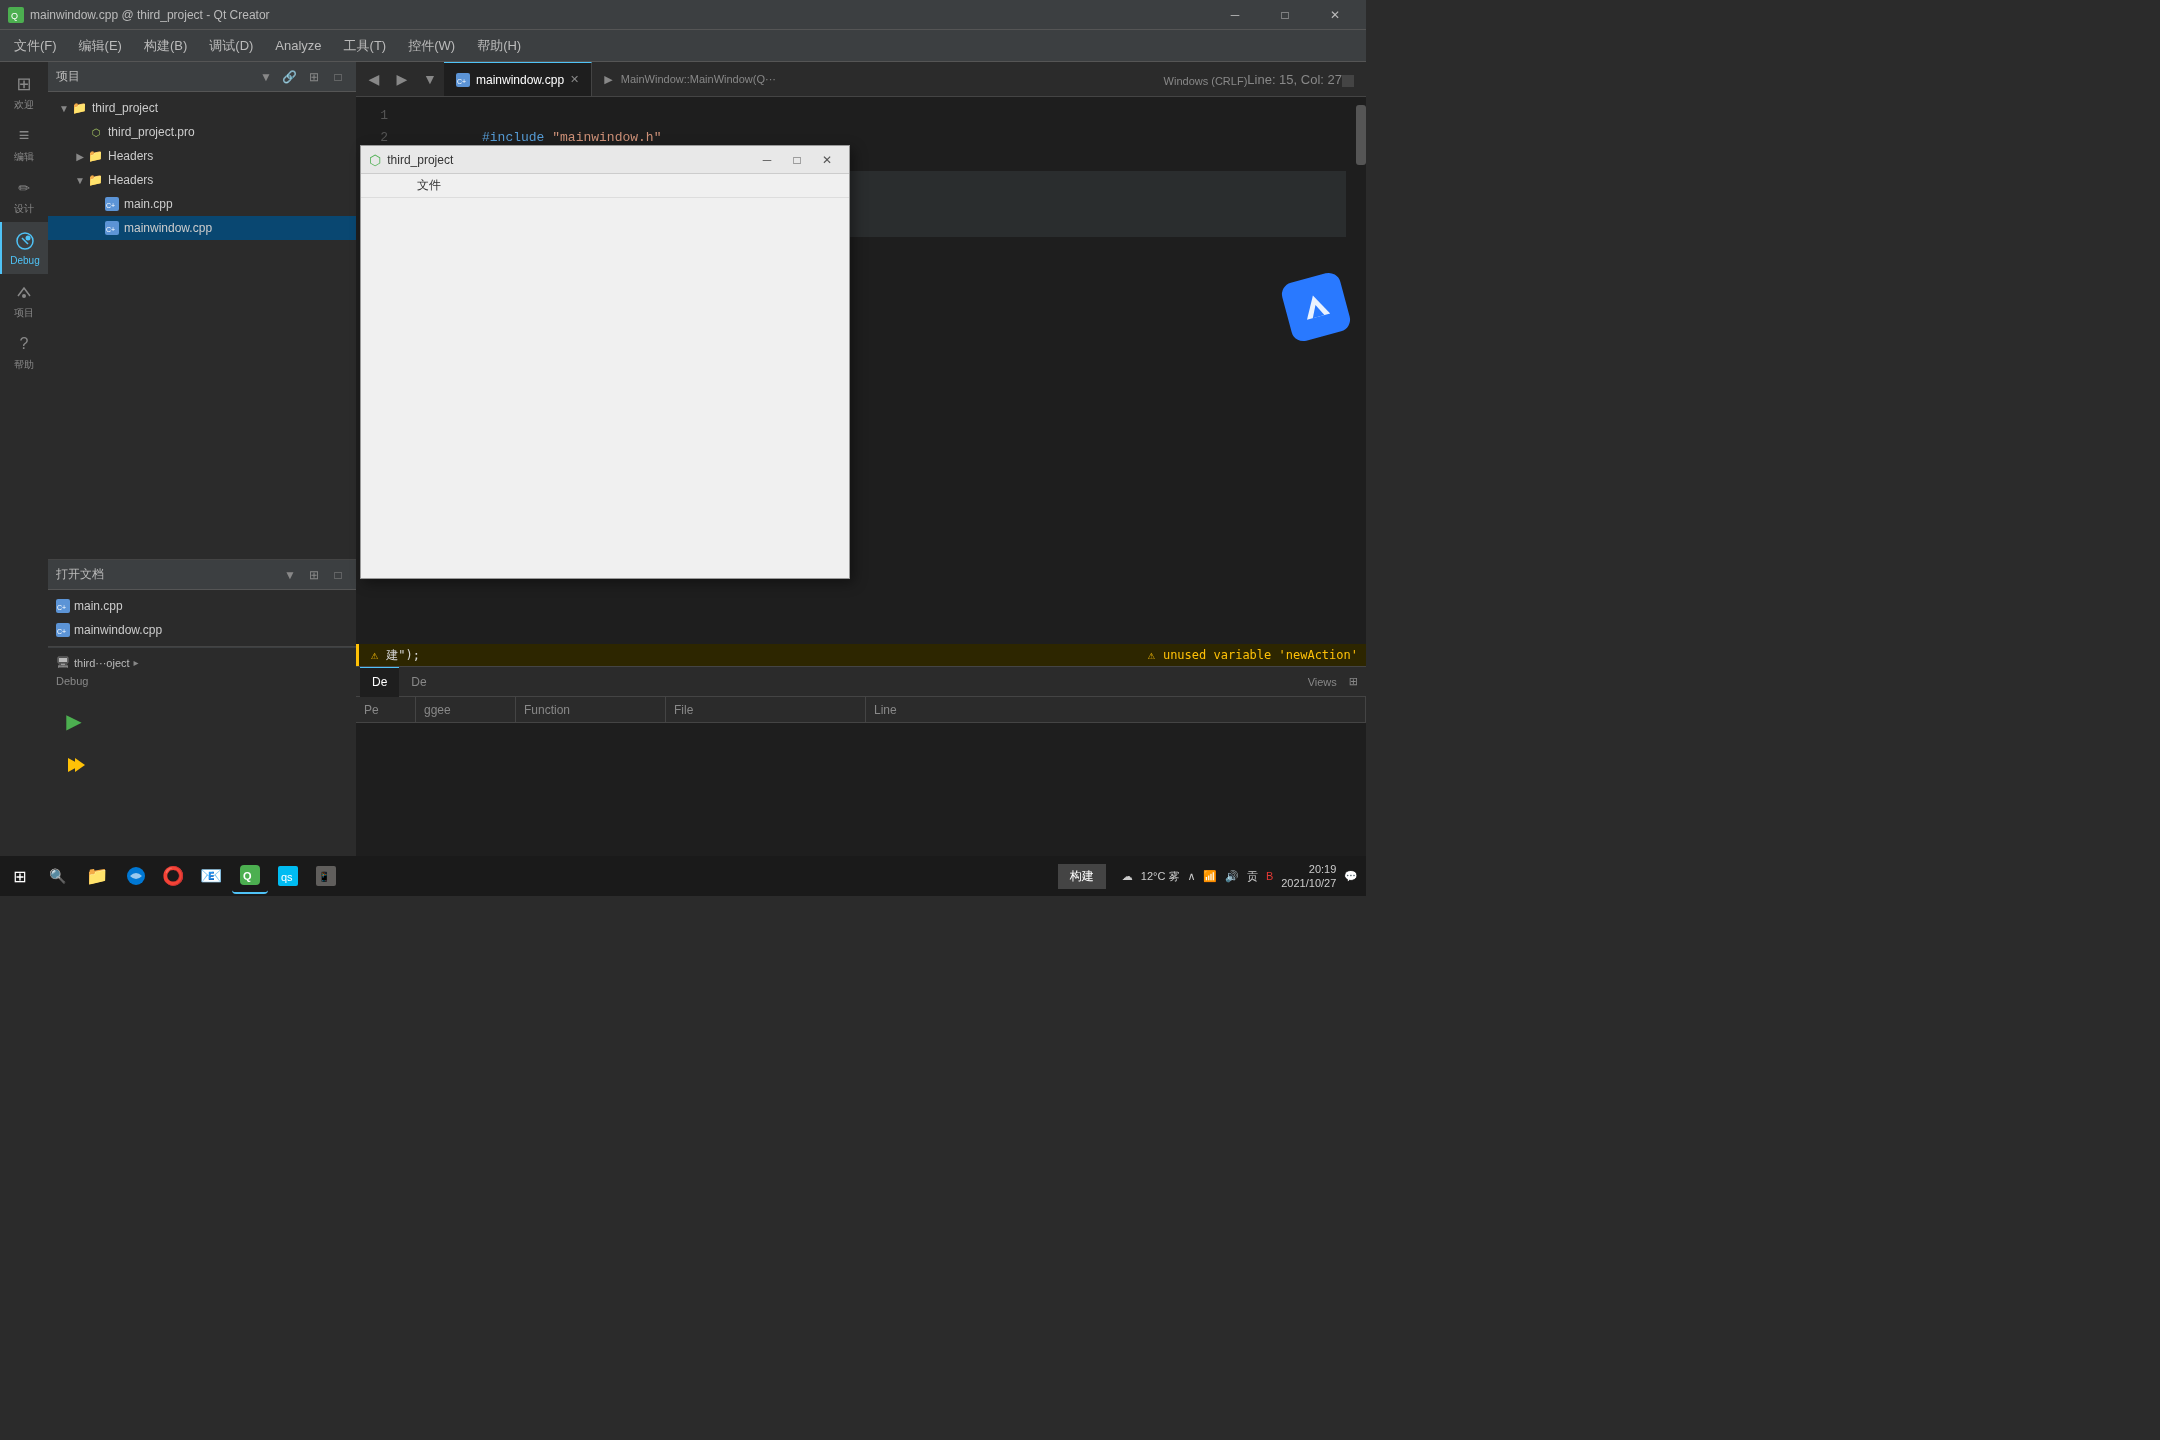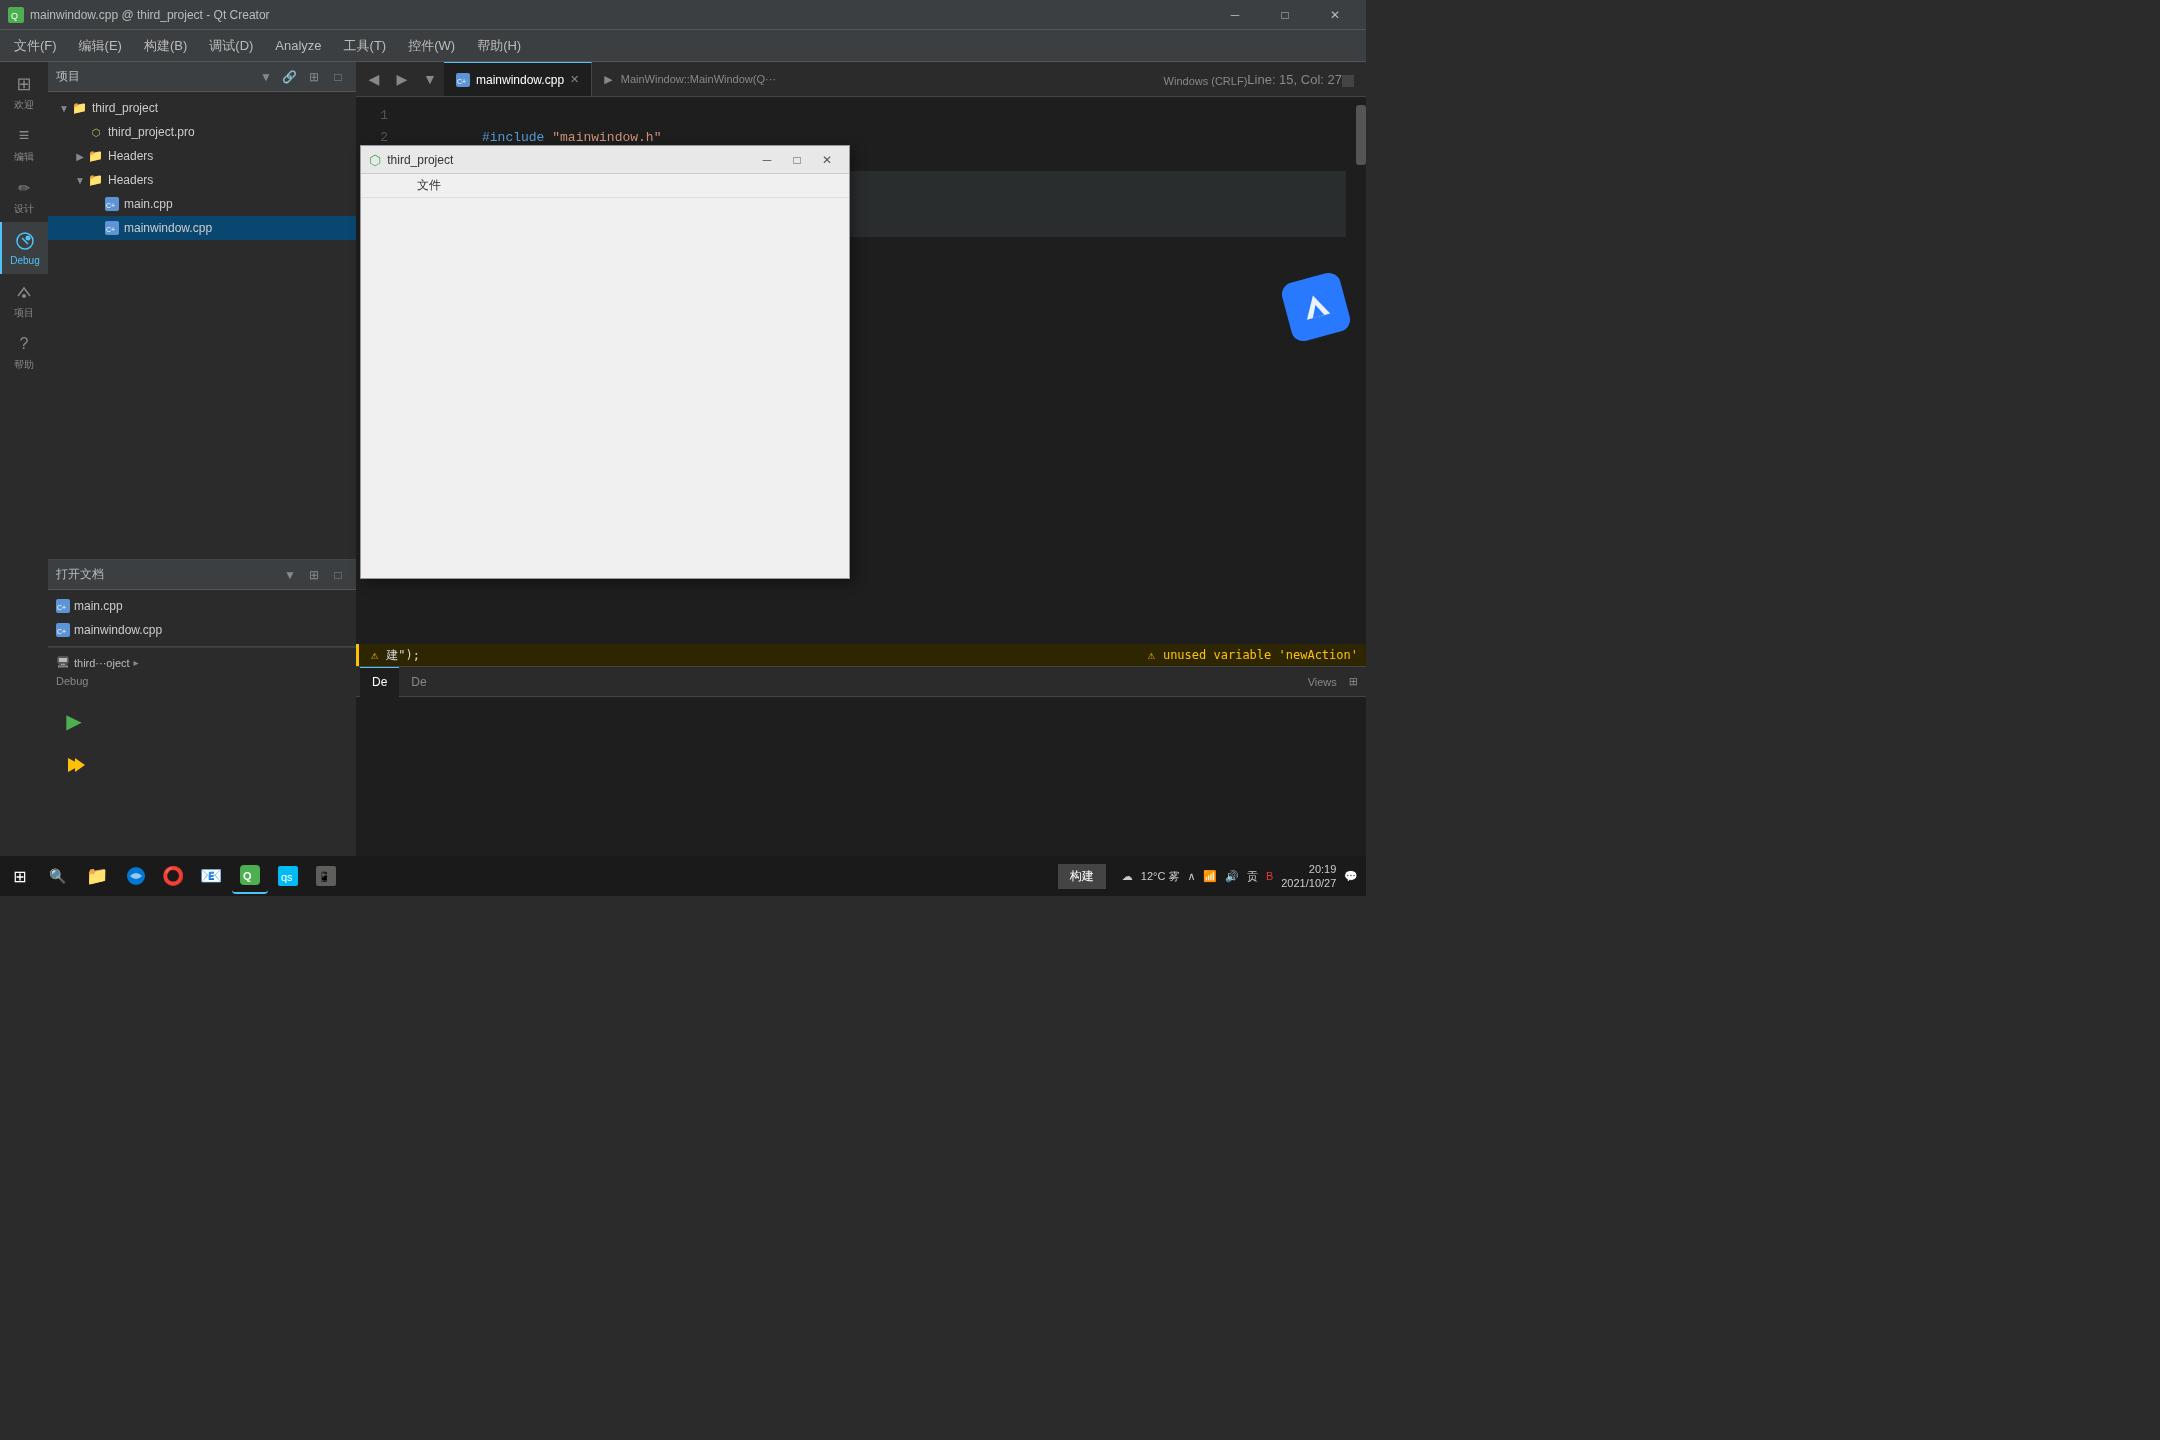--- a/index.html
+++ b/index.html
@@ -845,20 +845,29 @@
     <div class="bottom-panel">
       <div class="bottom-panel-tabs">
         <div class="bottom-tab active">De</div>
         <div class="bottom-tab">De</div>
         <div style="flex:1;"></div>
         <div style="color:#888;font-size:11px;padding:0 8px;display:flex;align-items:center;cursor:pointer;">
           <span>Views</span>
         </div>
         <div style="color:#888;font-size:11px;padding:0 4px;display:flex;align-items:center;cursor:pointer;">⊞</div>
       </div>
+      <div class="bottom-panel-content">
+        <div class="bp-table-header">
+          <div class="bp-col bp-col-1">Pe</div>
+          <div class="bp-col bp-col-2">ggee</div>
+          <div class="bp-col bp-col-3">Function</div>
+          <div class="bp-col bp-col-4">File</div>
+          <div class="bp-col bp-col-5">Line</div>
+        </div>
+      </div>
     </div>
   </div>
 </div>
 
 <div class="overlay-dialog">
   <div class="dialog-title-bar">
     <div class="dialog-title">
       <span style="color:#4caf50;font-size:14px;">⬡</span>
       <span>third_project</span>
     </div>

